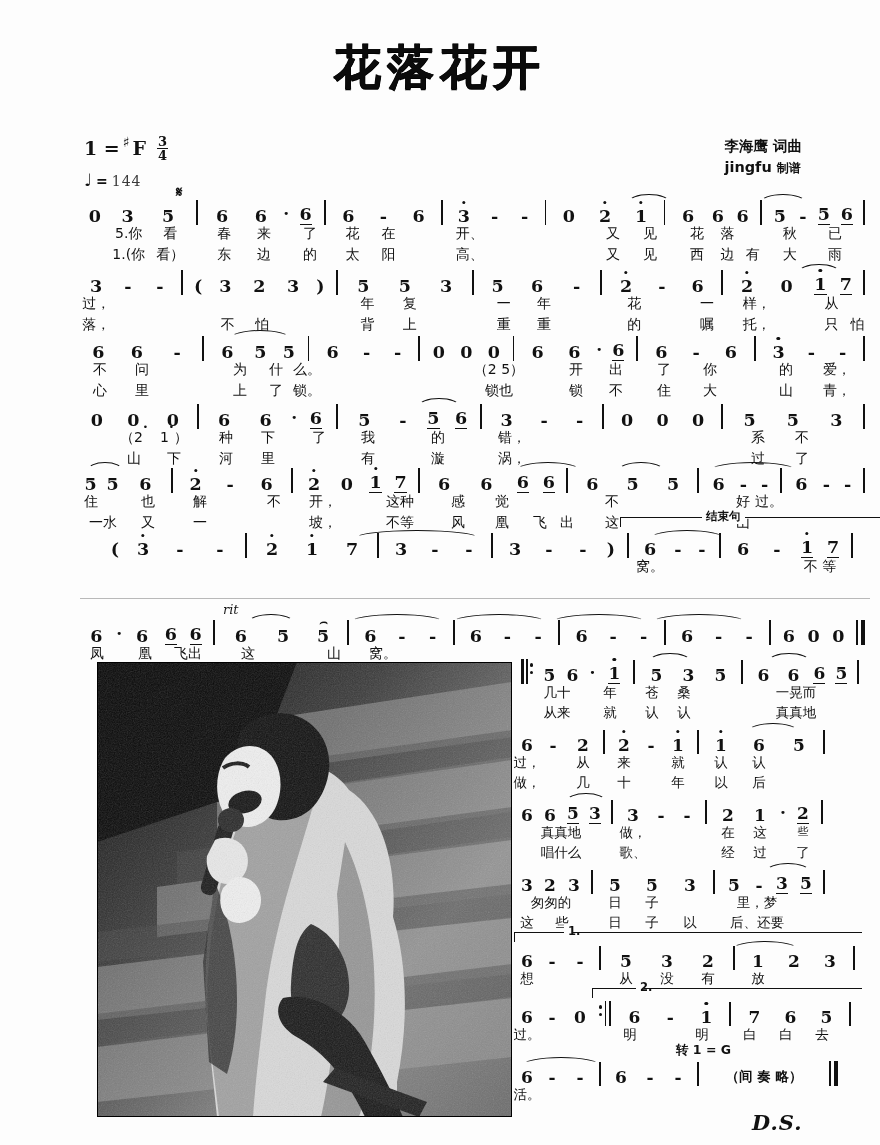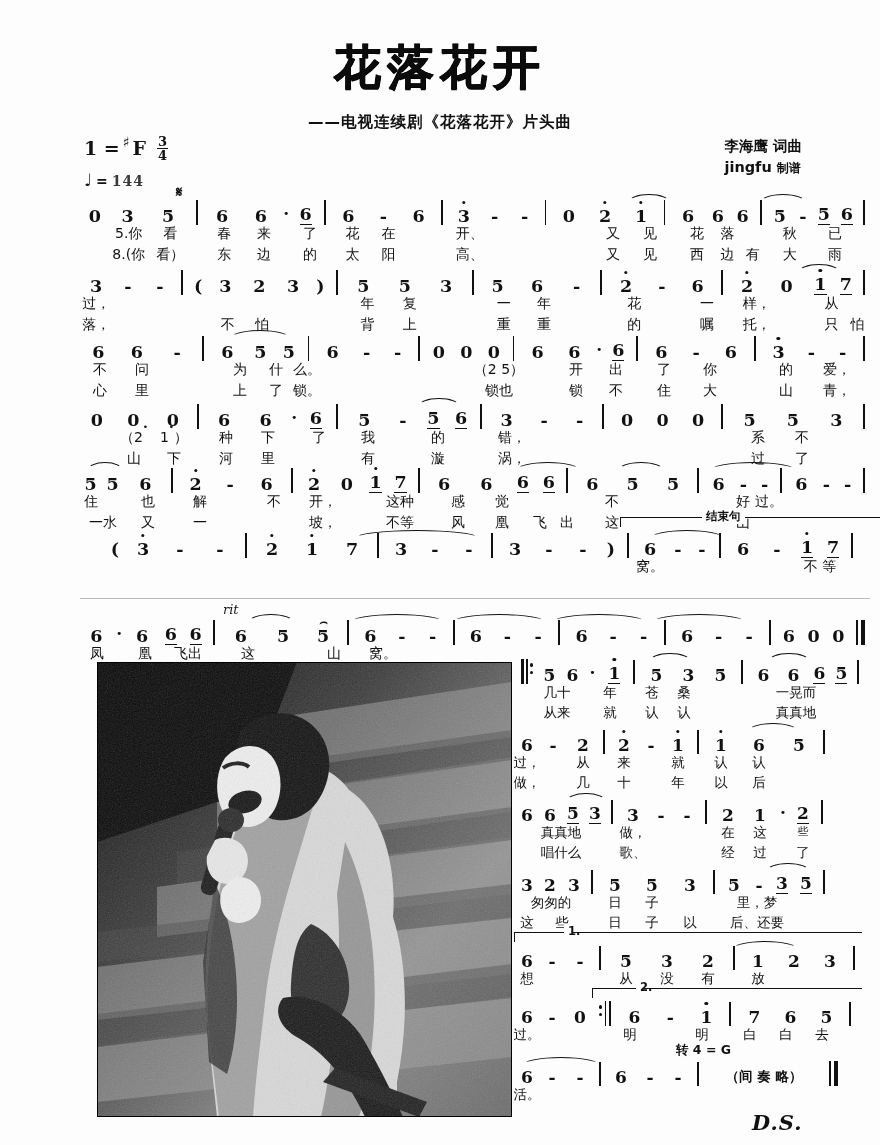--- a/index.html
+++ b/index.html
@@ -56,21 +56,21 @@
   .meter{display:inline-flex;flex-direction:column;align-items:center;
     font-size:13px;line-height:1.0;margin-left:8px;position:relative;top:-2px;font-weight:bold;}
   .meter .num{border-bottom:1.6px solid #111;padding:0 1px;}
   .tempo{
     position:absolute;left:84px;top:172px;
     font-family:"DejaVu Serif","Liberation Serif",serif;
     font-size:14px;font-weight:bold;
     display:flex;align-items:center;gap:4px;
   }
   .tempo .qn{font-size:17px;line-height:1;}
-  .tempo .val{font-weight:bold;color:#3a3a3a;letter-spacing:1px;}
+  .tempo .val{font-weight:normal;color:#3a3a3a;letter-spacing:1px;}
 
   
   .sys{position:absolute;left:0;right:0;}
   .row-notes{
     display:flex;align-items:flex-end;
     font-family:"DejaVu Serif","Liberation Serif",serif;
     font-weight:bold;font-size:17.5px;
     height:25px;
   }
   .row-lyr{
@@ -138,21 +138,20 @@
   .modul{position:absolute;font-family:"DejaVu Sans","Liberation Sans",sans-serif;
     font-size:12.5px;font-weight:bold;}
   .interlude{font-family:"DejaVu Sans","Liberation Sans",sans-serif;font-size:13.5px;}
 </style>
 </head>
 <body>
 
 <div class="page">
 
   <div class="title">花落花开</div>
-  <div class="subtitle">——电视连续剧《花落花开》片头曲</div>
 
   <div class="credits">
     <div>李海鹰 词曲</div>
     <div>
       <span>jingfu</span>
       <span class="small">制谱</span>
     </div>
   </div>
 
   <div class="keysig">
@@ -282,21 +281,21 @@
       <span class="lc" style="width:28px"></span>
       <span class="lc" style="width:12px"></span>
       <span class="lc" style="width:30px">秋</span>
       <span class="lc" style="width:22px"></span>
       <span class="lc" style="width:26px">已</span>
       <span class="lc" style="width:26px"></span>
     </div>
 
     <div class="row-lyr">
       <span class="lc" style="width:34px"></span>
-      <span class="lc" style="width:40px">8.(你</span>
+      <span class="lc" style="width:40px">1.(你</span>
       <span class="lc" style="width:52px">看）</span>
       <span class="lc" style="width:12px"></span>
       <span class="lc" style="width:44px">东</span>
       <span class="lc" style="width:44px">边</span>
       <span class="lc" style="width:14px"></span>
       <span class="lc" style="width:30px">的</span>
       <span class="lc" style="width:12px"></span>
       <span class="lc" style="width:40px">太</span>
       <span class="lc" style="width:40px">阳</span>
       <span class="lc" style="width:40px"></span>
@@ -1507,21 +1506,21 @@
         <span class="lc" style="width:36px"></span>
         <span class="lc" style="width:36px">明</span>
         <span class="lc" style="width:12px"></span>
         <span class="lc" style="width:36px">白</span>
         <span class="lc" style="width:36px">白</span>
         <span class="lc" style="width:36px">去</span>
       </div>
     </div>
 
     <div style="position:relative;margin-top:16px;">
-      <div class="modul" style="left:160px;top:-20px;position:absolute;">转 4 = G</div>
+      <div class="modul" style="left:160px;top:-20px;position:absolute;">转 1 = G</div>
       <div class="slur" style="left:6px;top:-5px;width:76px;"></div>
       <div class="rrow-notes">
         <span class="c" style="width:22px">
             <span class="n">6</span>
           </span>
         <span class="c" style="width:28px">
             <span class="n">-</span>
           </span>
         <span class="c" style="width:28px">
             <span class="n">-</span>

